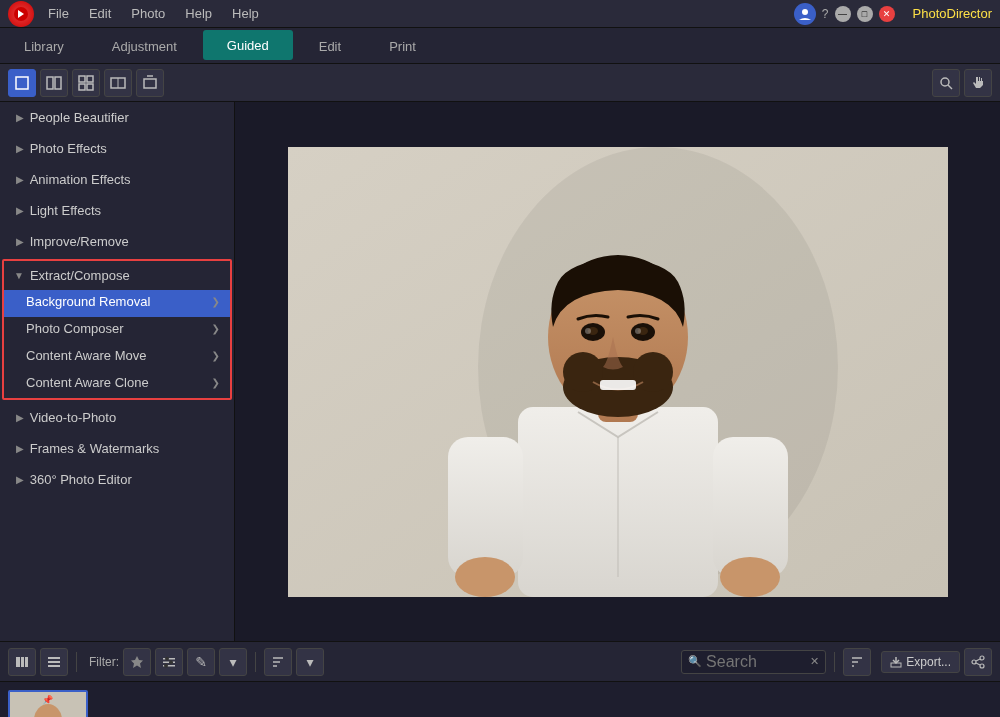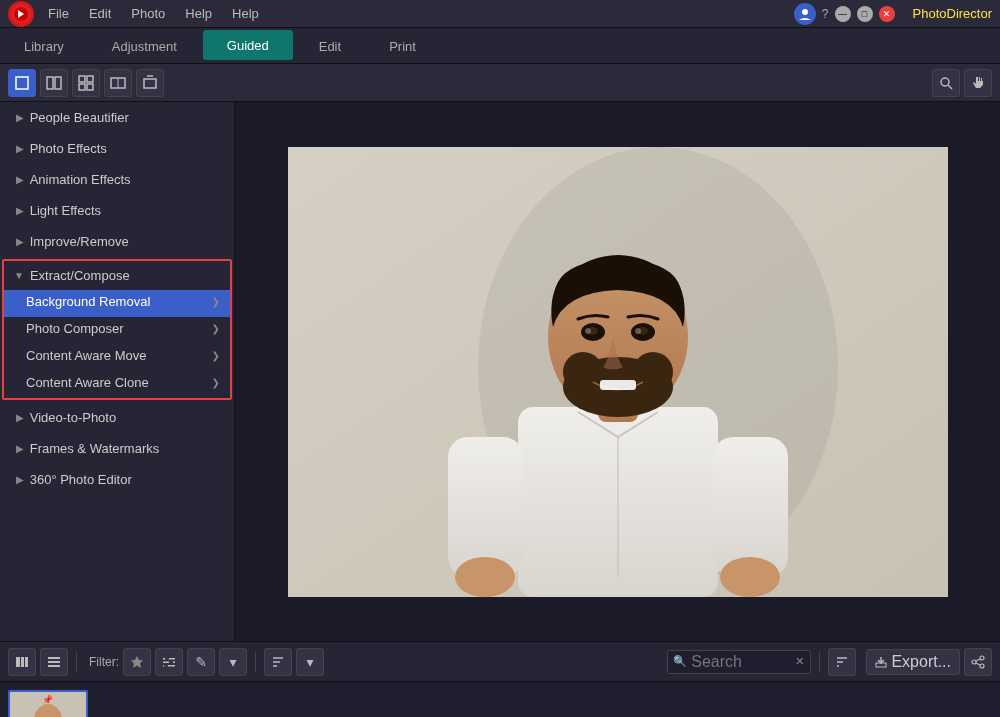--- a/index.html
+++ b/index.html
@@ -47,21 +47,21 @@
     .content-area { flex: 1; background: #1a1a28; display: flex; align-items: center; justify-content: center; overflow: hidden; position: relative; }
     .photo-container { width: 100%; height: 100%; display: flex; align-items: center; justify-content: center; padding: 4px; }
 
     
     .bottom-area { height: 40px; background: #252535; border-top: 1px solid #111; display: flex; align-items: center; padding: 0 8px; gap: 4px; }
     .filter-area { display: flex; align-items: center; gap: 4px; margin-left: 4px; }
     .filter-label { color: #aaa; font-size: 12px; }
     .search-box { display: flex; align-items: center; background: #1e1e2e; border: 1px solid #444; border-radius: 3px; padding: 2px 6px; gap: 4px; margin-left: auto; }
     .search-box input { background: none; border: none; outline: none; color: #ccc; font-size: 16px; width: 100px; }
     .search-icon { color: #888; font-size: 11px; }
-    .export-btn { display: flex; align-items: center; gap: 4px; background: #333345; border: 1px solid #444; border-radius: 3px; padding: 3px 8px; cursor: pointer; color: #ccc; font-size: 16px; margin-left: 6px; }
+    .export-btn { display: flex; align-items: center; gap: 4px; background: #333345; border: 1px solid #444; border-radius: 3px; padding: 3px 8px; cursor: pointer; color: #ccc; font-size: 12px; margin-left: 6px; }
 
     
     .filmstrip-area { height: 96px; background: #1e1e2e; border-top: 1px solid #111; display: flex; align-items: center; padding: 4px 8px; gap: 4px; overflow-x: auto; }
     .film-thumb { width: 80px; height: 80px; background: #888; border: 2px solid #3a5fc8; border-radius: 2px; flex-shrink: 0; cursor: pointer; display: flex; align-items: center; justify-content: center; position: relative; overflow: hidden; }
     .thumb-pin { position: absolute; top: 3px; left: 50%; transform: translateX(-50%); color: #fff; font-size: 9px; }
 
     .divider { width: 1px; height: 20px; background: #444; margin: 0 4px; }
 
     
     .user-icon-area { margin-left: auto; display: flex; align-items: center; gap: 6px; }

